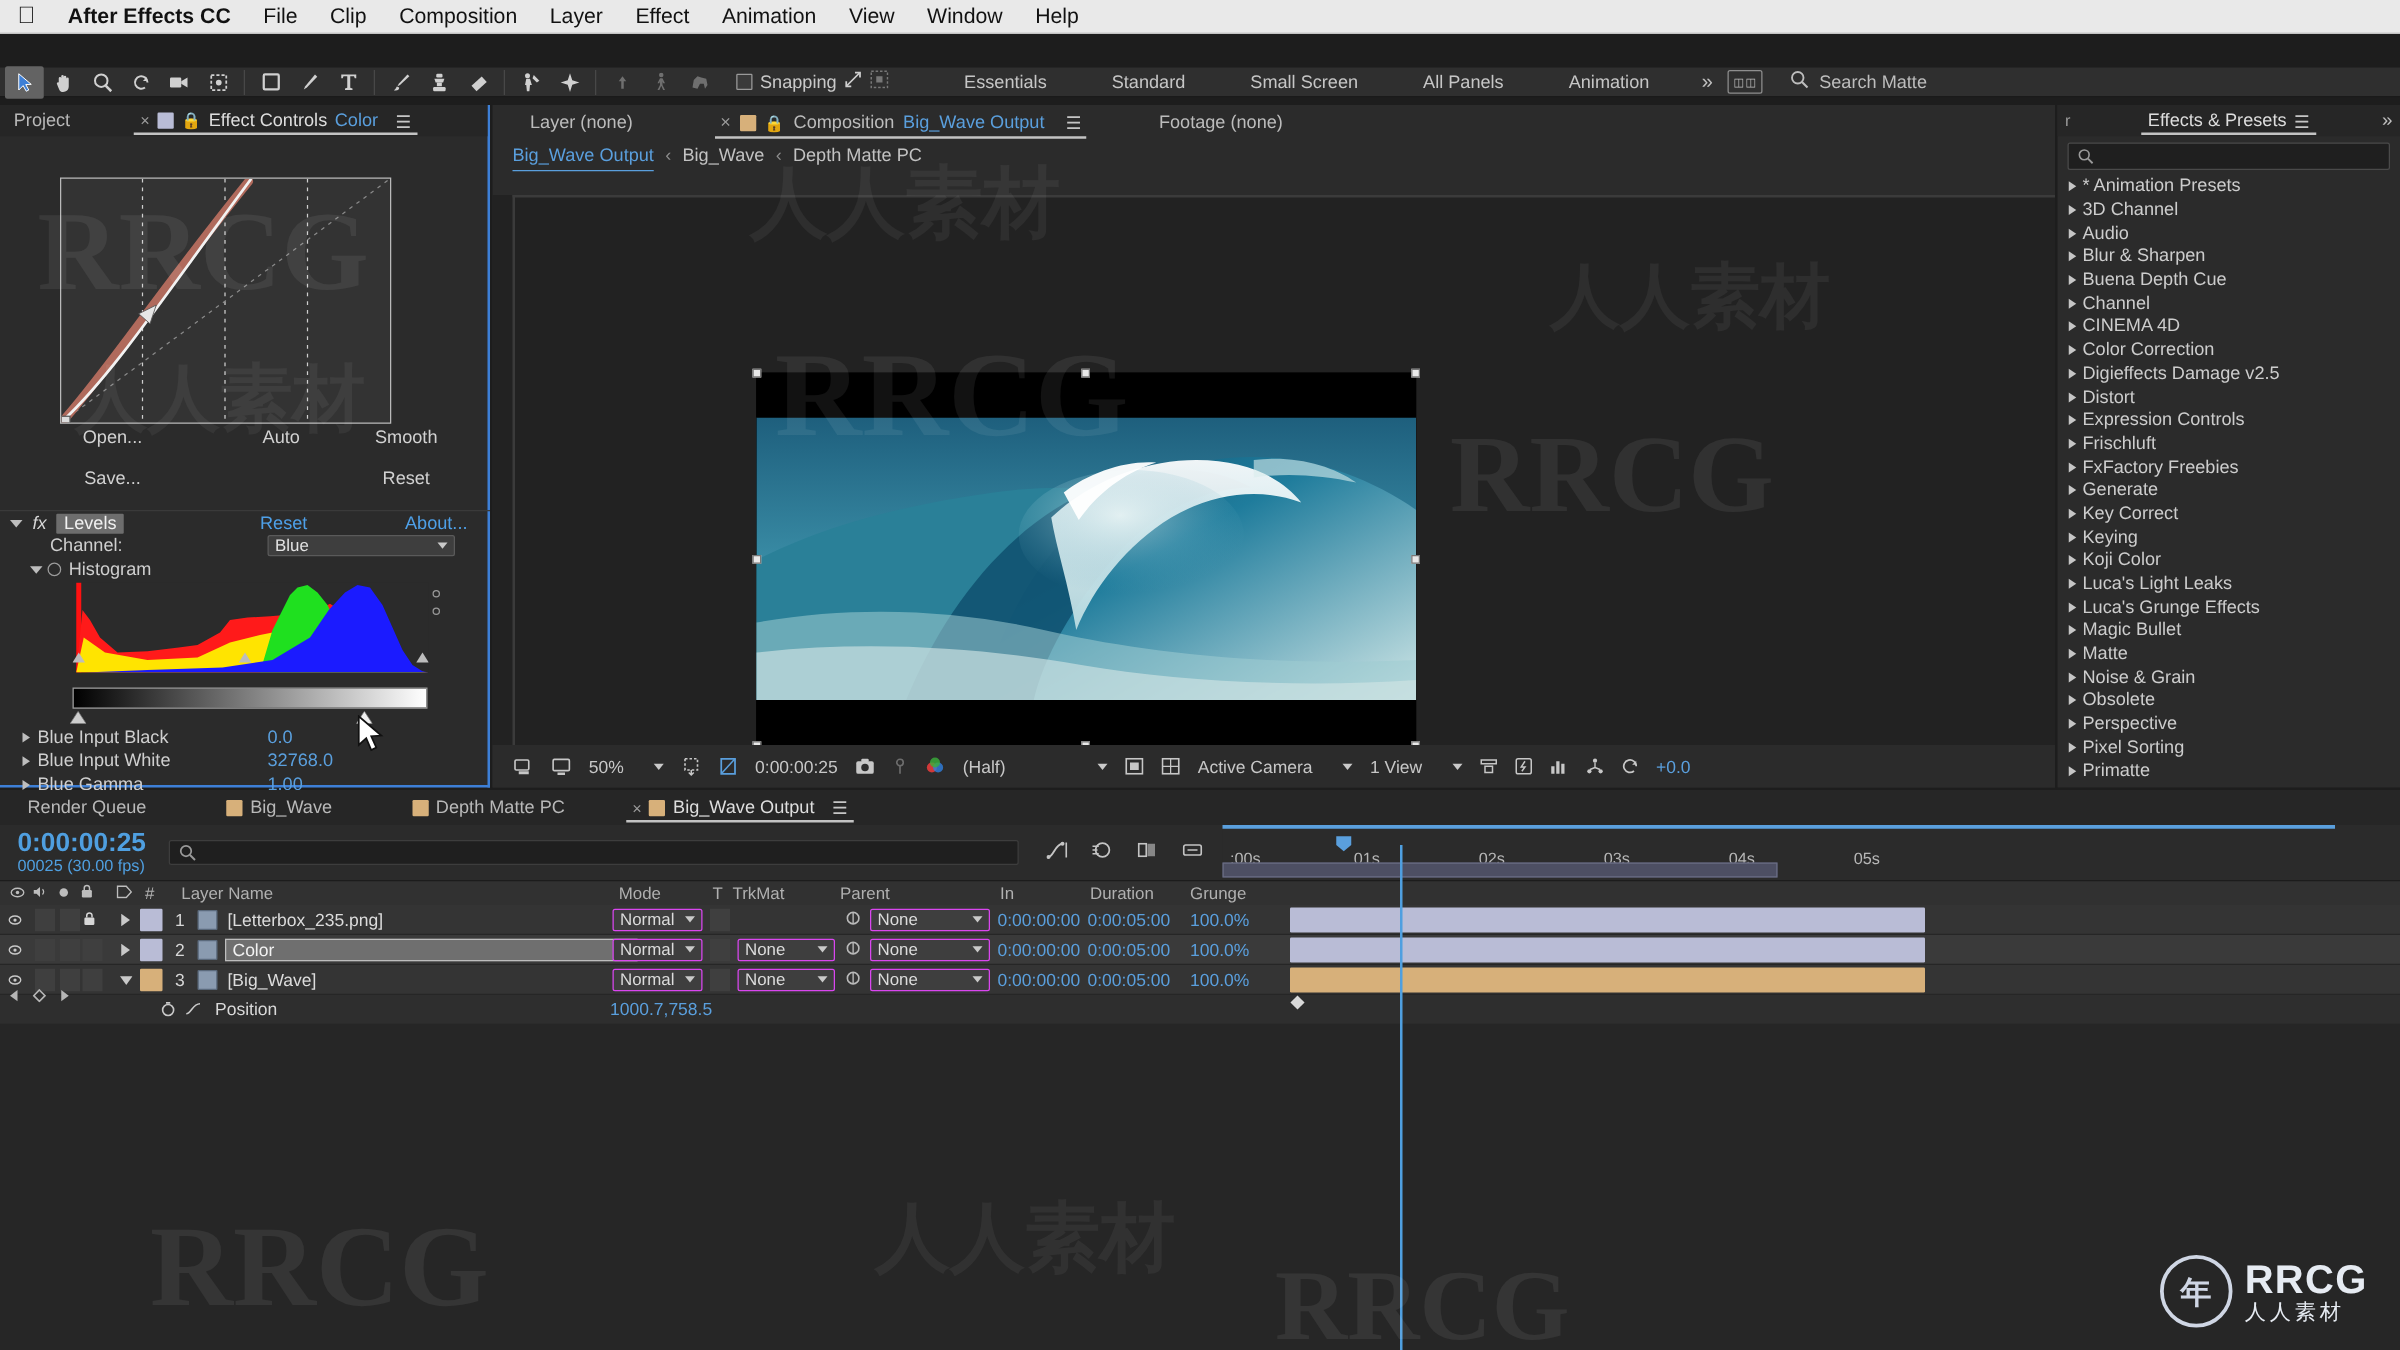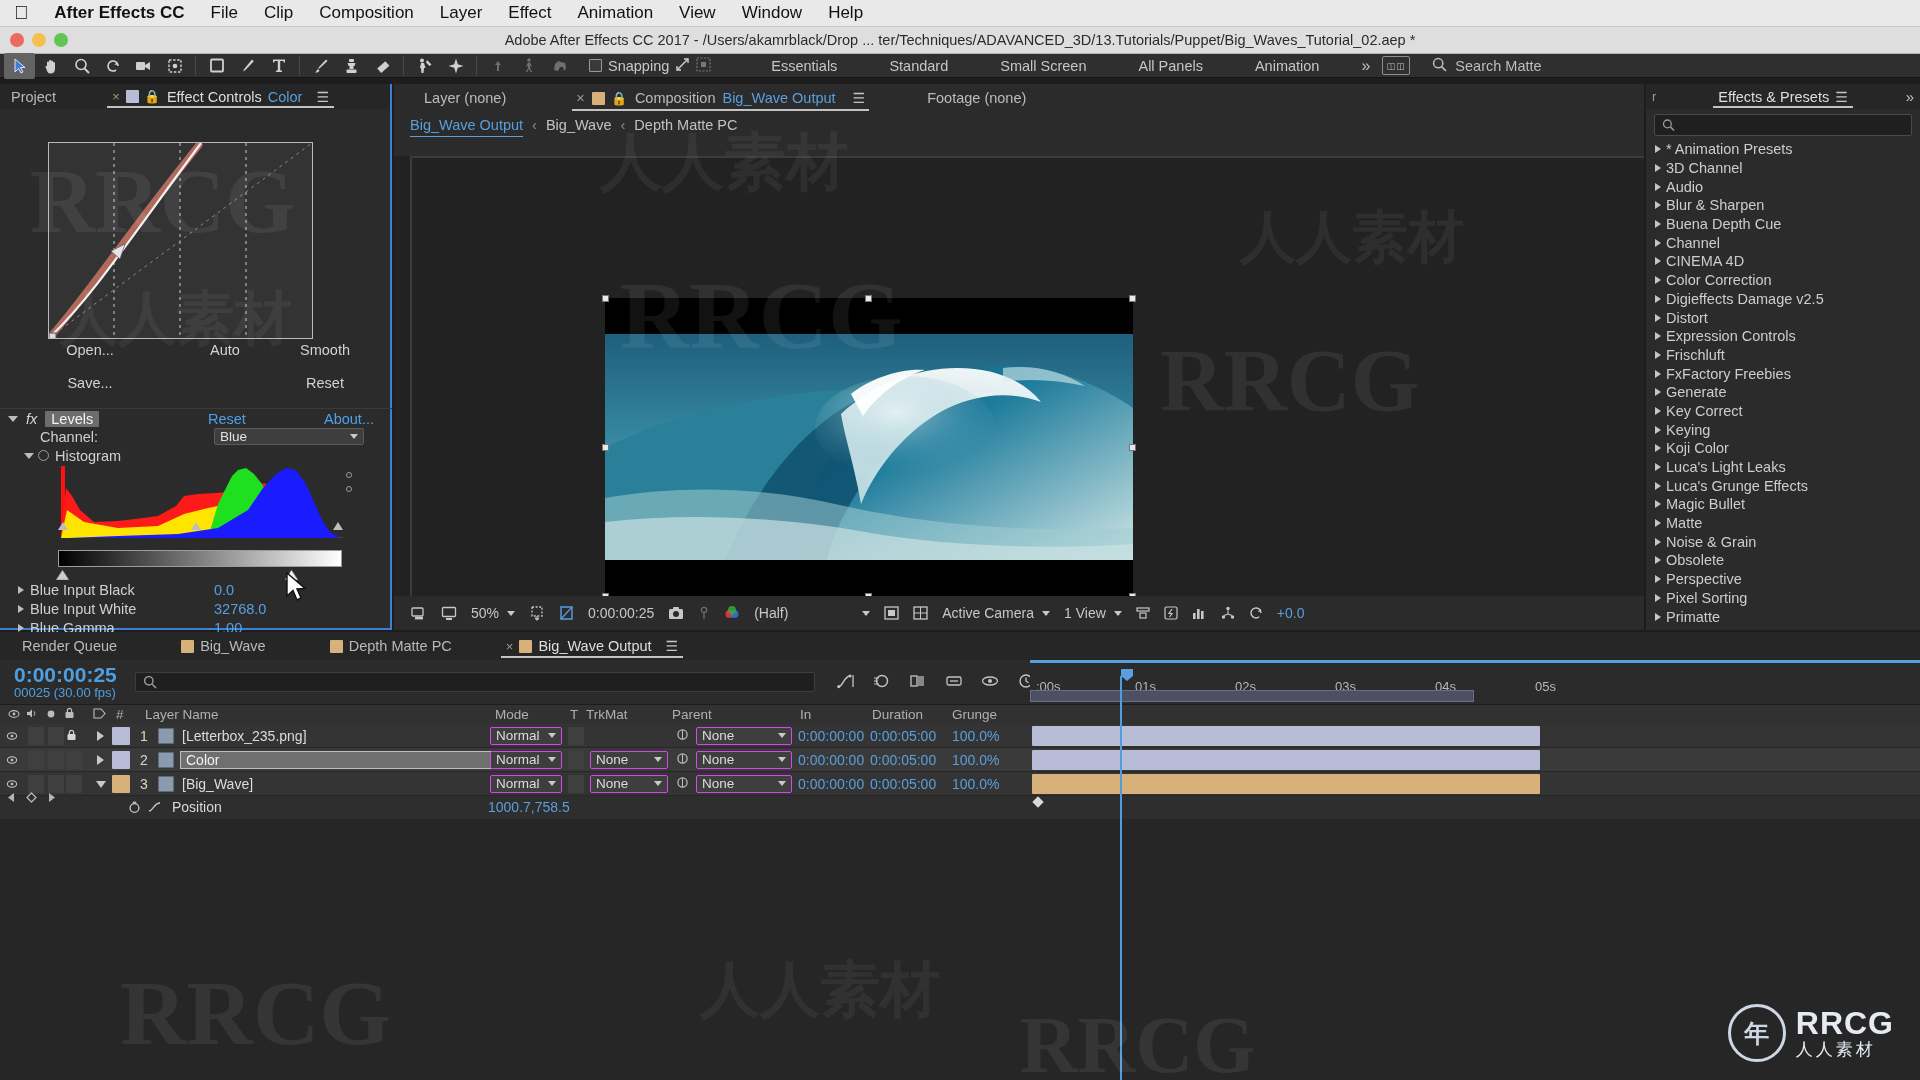--- a/index.html
+++ b/index.html
@@ -100,21 +100,21 @@
   .lock { font-size:13px; color:#cfcfcf; }
   .bluelbl { color:#5a9fdd; }
   .crumbs { height:26px; display:flex; align-items:center; padding-left:16px; font-size:14.5px; color:#c2c2c2; gap:9px;}
   .crumbs .cb.cur { color:#5a9fdd; position:relative;}
   .crumbs .cb.cur:after{content:"";position:absolute;left:0;right:0;bottom:-4px;height:1px;background:#5a9fdd;}
   .sep { color:#8d8d8d; }
   .viewport { position:absolute; left:0; top:72px; width:1250px; height:440px; background:#222; }
   .vbar { position:absolute; left:0; bottom:0; width:1250px; height:34px; background:#2b2b2b;
           display:flex; align-items:center; gap:0; font-size:14px; color:#c7c7c7; padding-left:10px;}
   .vitem { display:flex; align-items:center; gap:6px; padding:0 7px; }
-  .vdrop { display:flex; align-items:center; gap:8px; }
+  .vdrop { display:flex; align-items:center; gap:24px; }
   .handle { position:absolute; width:7px; height:7px; background:#e9e9e9; border:1px solid #777;}
 
   
   .wavewrap { position:absolute; background:#000; overflow:hidden; }
 
   
   #efp { left:1646px; top:84px; width:274px; height:546px; background:#2b2b2b;}
   #efp .ptabs { justify-content:center; position:relative;}
   .efp-search { margin:5px 8px 0 8px; height:22px; background:#1f1f1f; border:1px solid #4a4a4a;
                 border-radius:2px; display:flex; align-items:center; padding:0 7px; color:#9a9a9a; }
@@ -124,21 +124,21 @@
 
   
   #tl { left:0; top:632px; width:1920px; height:448px; background:#262626; }
   .tlhdr { height:28px; display:flex; align-items:center; }
   .tlsub { height:44px; display:flex; align-items:center; background:#2b2b2b; position:relative;}
   .tc { color:#4f9fe0; font-weight:bold; font-size:21px; margin-left:14px; line-height:1; }
   .tcsub { color:#4f9fe0; font-size:13px; }
   .tlsearch { margin-left:18px; width:680px; height:20px; background:#1f1f1f; border:1px solid #3d3d3d;
               border-radius:2px; display:flex; align-items:center; padding:0 7px;}
   .tlicons { display:flex; align-items:center; gap:17px; margin-left:22px; color:#c4c4c4;}
-  .ruler { position:absolute; left:1030px; top:0; width:890px; height:44px; background:#2b2b2b;}
+  .ruler { position:absolute; left:978px; top:0; width:890px; height:44px; background:#2b2b2b;}
   .rulelbl { position:absolute; top:19px; font-size:13px; color:#b6b6b6; }
   .colhdr { height:20px; background:#313131; display:flex; align-items:center;
             font-size:13.5px; color:#b0b0b0; position:relative; border-top:1px solid #1c1c1c;}
   .lrow { height:24px; display:flex; align-items:center; position:relative;
           background:#343434; border-bottom:1px solid #262626; font-size:14px; }
   .lrow.alt { background:#3a3a3a; }
   .prow2 { height:24px; background:#2e2e2e; position:relative; font-size:14px; border-bottom:1px solid #262626;}
   .modebox { position:absolute; height:18px; background:#3e3e3e; border:1px solid #d946ef; border-radius:2px;
              display:flex; align-items:center; justify-content:space-between; padding:0 5px; color:#dcdcdc; font-size:13.5px;}
   .nameedit { position:absolute; height:18px; background:#6f6f6f; border:1px solid #bdbdbd;
@@ -167,28 +167,20 @@
     <span class="mi">Clip</span>
     <span class="mi">Composition</span>
     <span class="mi">Layer</span>
     <span class="mi">Effect</span>
     <span class="mi">Animation</span>
     <span class="mi">View</span>
     <span class="mi">Window</span>
     <span class="mi">Help</span>
   </div>
 
-  <div class="titlebar">
-    <div class="traffic">
-      <i class="tl-red"></i>
-      <i class="tl-yel"></i>
-      <i class="tl-grn"></i>
-    </div>
-    <span>Adobe After Effects CC 2017 - /Users/akamrblack/Drop ... ter/Techniques/ADAVANCED_3D/13.Tutorials/Puppet/Big_Waves_Tutorial_02.aep *</span>
-  </div>
 
   <div class="toolbar">
     <span class="tool sel">
       <svg width="14" height="16" viewBox="0 0 14 16">
           <path d="M2 1 L2 14 L5.5 10.5 L8 15 L10 14 L7.6 9.6 L12 9.5 Z" fill="#3d7fd6" stroke="#fff" stroke-width="0.8"></path>
         </svg>
     </span>
     <span class="tool">
       <svg width="16" height="16" viewBox="0 0 16 16">
           <path d="M4 10 V4.5a1 1 0 012 0V9V3a1 1 0 012 0v6V3.5a1 1 0 012 0V9V5a1 1 0 012 0v6c0 3-2 4.5-4.5 4.5S4.5 14 3.5 11.5L2.5 9a1 1 0 011.6-1Z" fill="#d0d0d0"></path>

